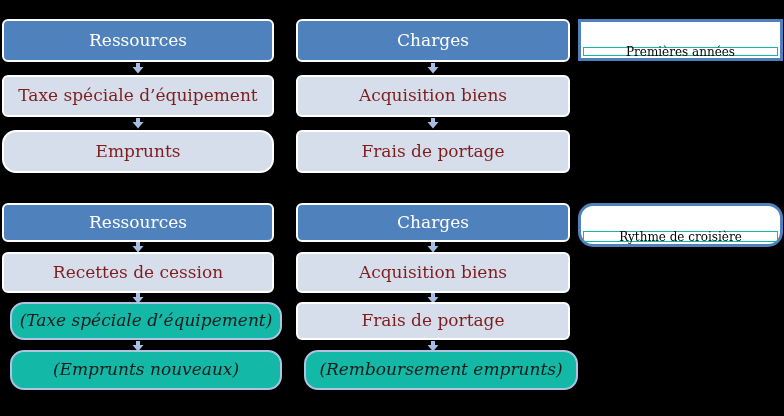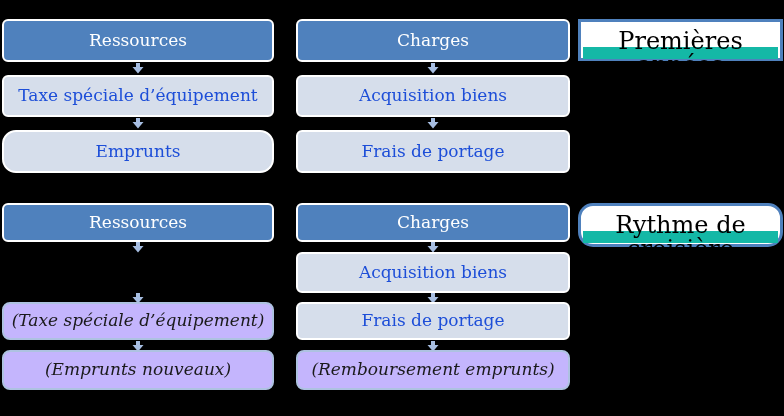--- a/index.html
+++ b/index.html
@@ -27,48 +27,49 @@
   }
   .header-box {
     background: #4F81BD;
     border: 2px solid #ffffff;
     color: #ffffff;
     font-size: 17px;
   }
   .light-box {
     background: #D6DEEB;
     border: 2px solid #ffffff;
-    color: #1d4ed8;
+    color: #7f1d1d;
     font-size: 17px;
   }
   .gray-box {
-    background: #c4b5fd;
+    background: #14b8a6;
     border: 2px solid #AEC2E1;
     color: #1a1a1a;
     font-size: 17px;
     font-style: italic;
-    border-radius: 8px;
+    border-radius: 14px;
+    margin-left: 8px;
   }
   .label-box {
     position: absolute;
     box-sizing: border-box;
     background: #ffffff;
     border: 3px solid #4F81BD;
     border-radius: 0;
   }
   .label-inner {
     position: absolute;
     left: 2px; top: 2px; right: 2px; bottom: 2px;
-    border: 6px solid #14b8a6;
+    border: 1px solid #14b8a6;
     display: flex;
     align-items: center;
     justify-content: center;
     text-align: center;
     color: #000000;
-    font-size: 24px;
+    font-size: 12px;
     line-height: 1;
     margin-top: 23px;
   }
   .arrow {
     position: absolute;
     width: 12px;
     height: 11px;
   }
   .arrow polygon, .arrow rect { fill: #A7BEE2; }
 
@@ -165,20 +166,23 @@
 
   <svg class="arrow a-s2-l-1" viewBox="0 0 12 11">
     <rect x="4" y="0" width="4" height="4"></rect>
       <polygon points="0.5,4 11.5,4 6,10.5"></polygon>
   </svg>
   <svg class="arrow a-s2-m-1" viewBox="0 0 12 11">
     <rect x="4" y="0" width="4" height="4"></rect>
       <polygon points="0.5,4 11.5,4 6,10.5"></polygon>
   </svg>
 
+  <div class="box light-box s2-l-r1">
+    <span>Recettes de cession</span>
+  </div>
   <div class="box light-box s2-m-r1">
     <span>Acquisition biens</span>
   </div>
 
   <svg class="arrow a-s2-l-2" viewBox="0 0 12 11">
     <rect x="4" y="0" width="4" height="4"></rect>
       <polygon points="0.5,4 11.5,4 6,10.5"></polygon>
   </svg>
   <svg class="arrow a-s2-m-2" viewBox="0 0 12 11">
     <rect x="4" y="0" width="4" height="4"></rect>

